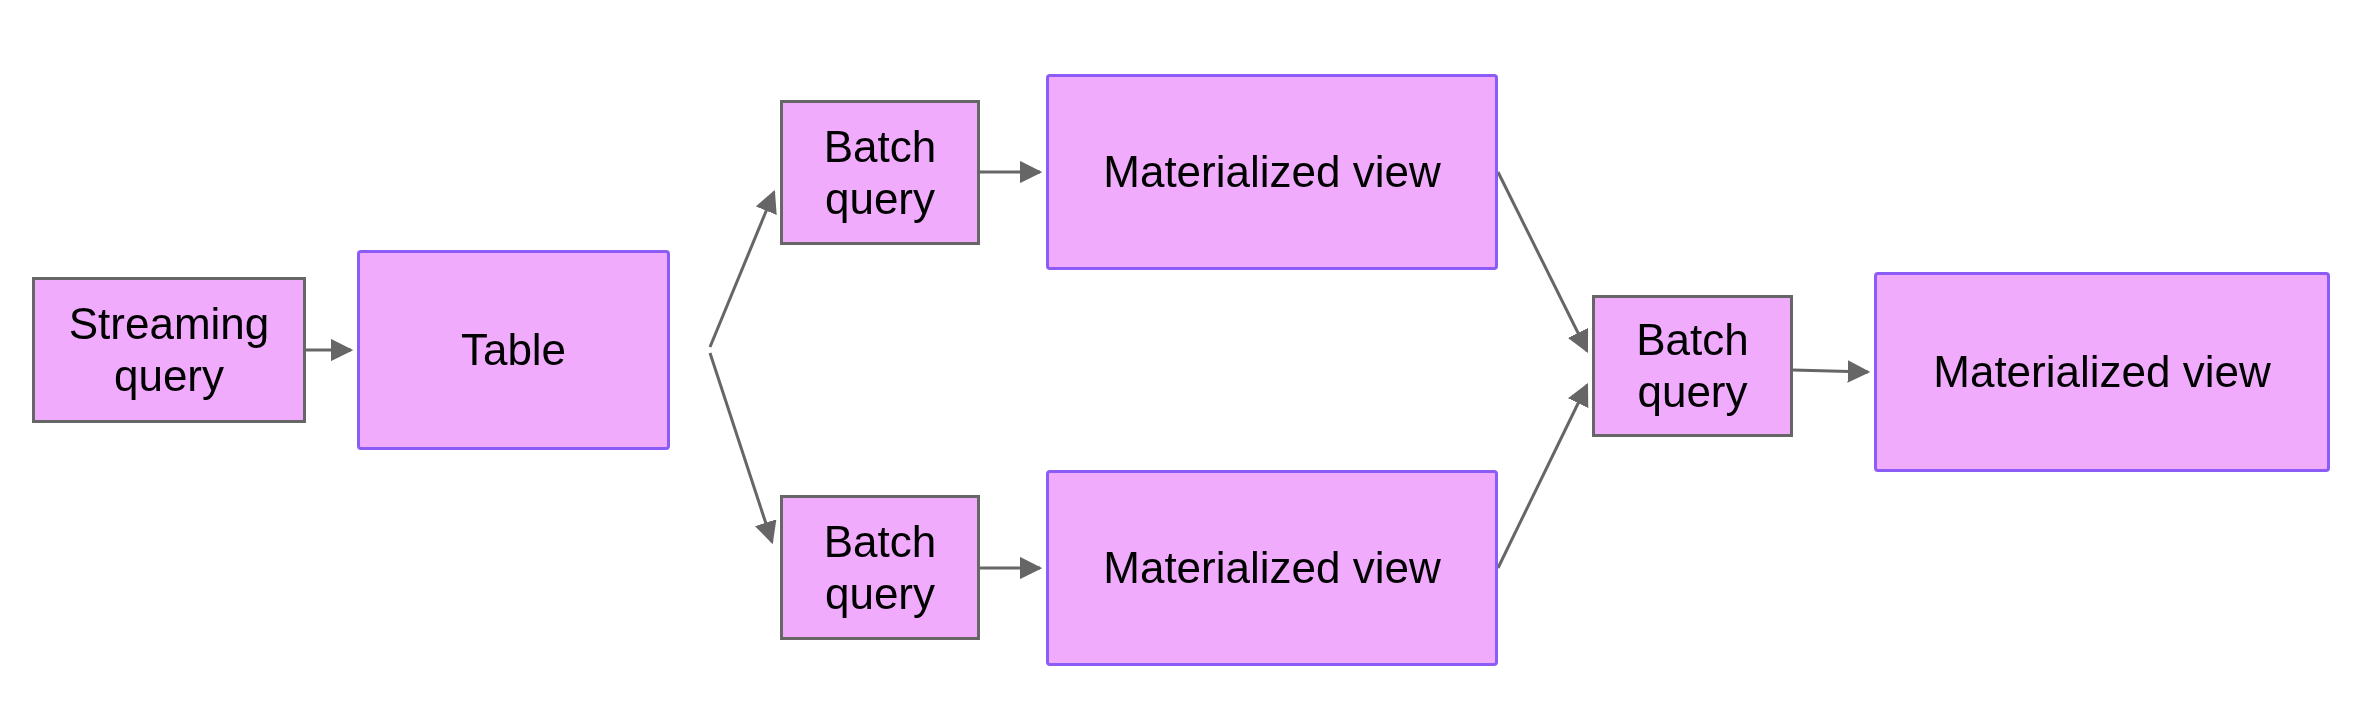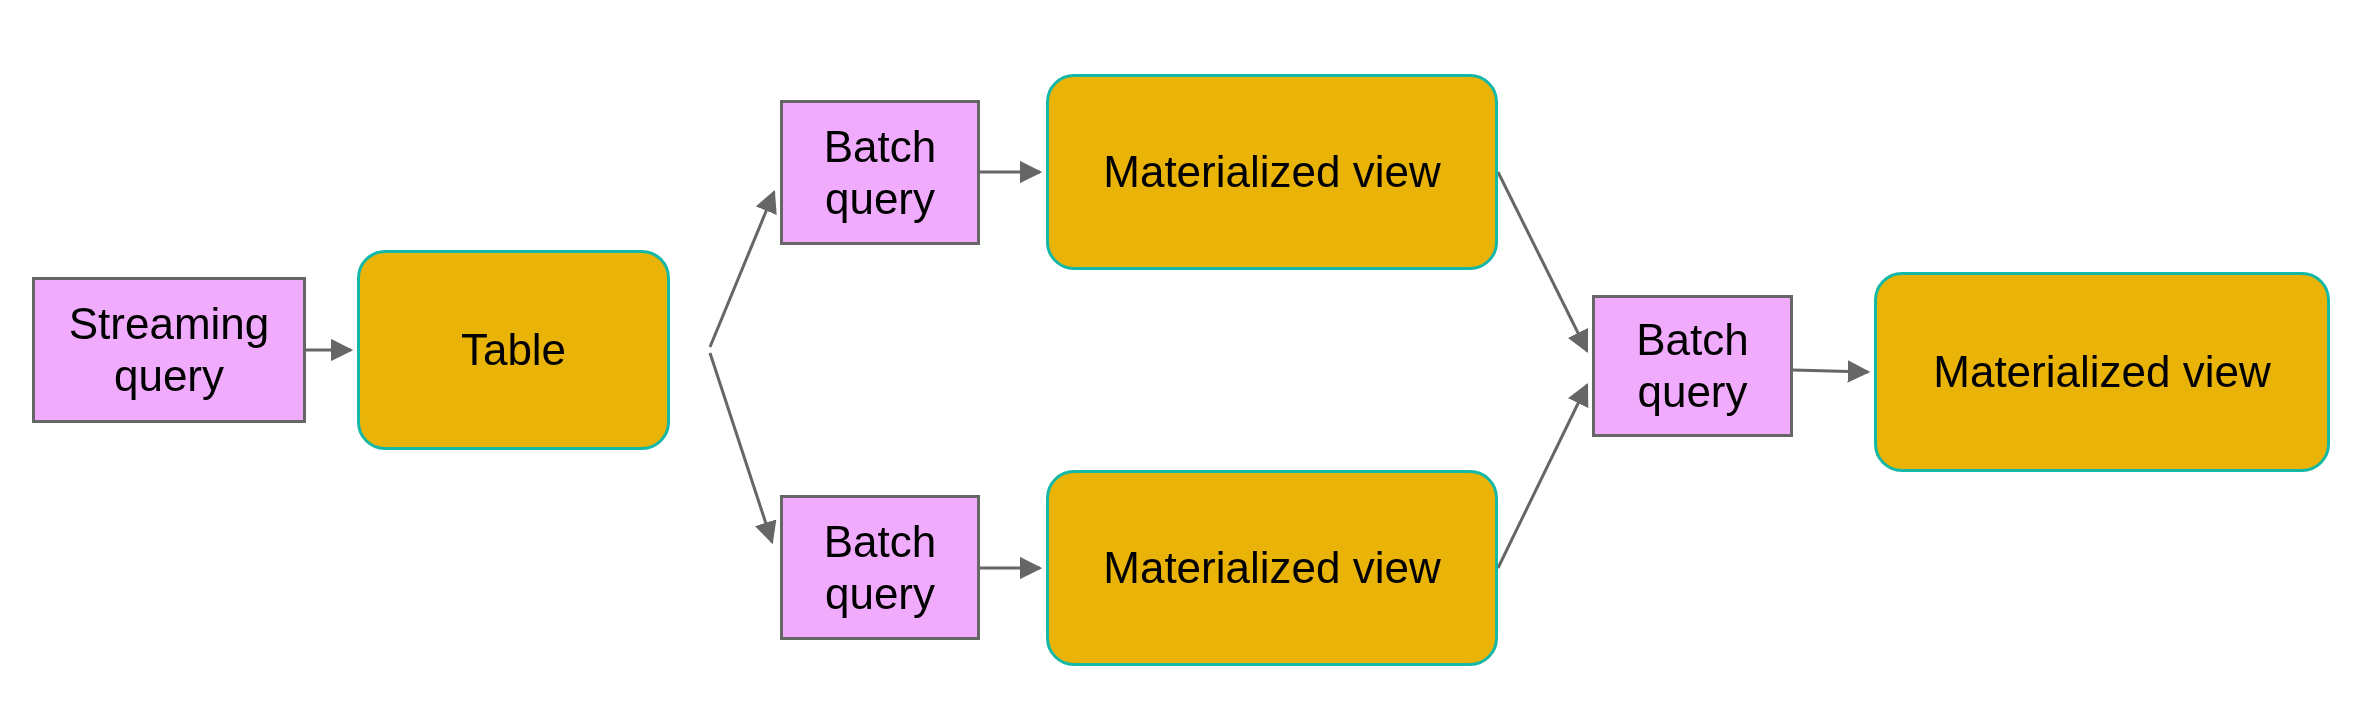--- a/index.html
+++ b/index.html
@@ -32,23 +32,23 @@
     font-size: 44px;
     line-height: 1.18;
     color: #000000;
   }
   .node.query {
     background: #f0abfc;
     border: 3px solid #666666;
     border-radius: 0;
   }
   .node.store {
-    background: #eab308;
-    border: 3px solid #14b8a6;
-    border-radius: 28px;
+    background: #f0abfc;
+    border: 3px solid #8b5cf6;
+    border-radius: 4px;
   }
   .node .label {
     display: block;
     padding: 0 10px;
   }
 </style>
 </head>
 <body>
 
 <div class="canvas">

